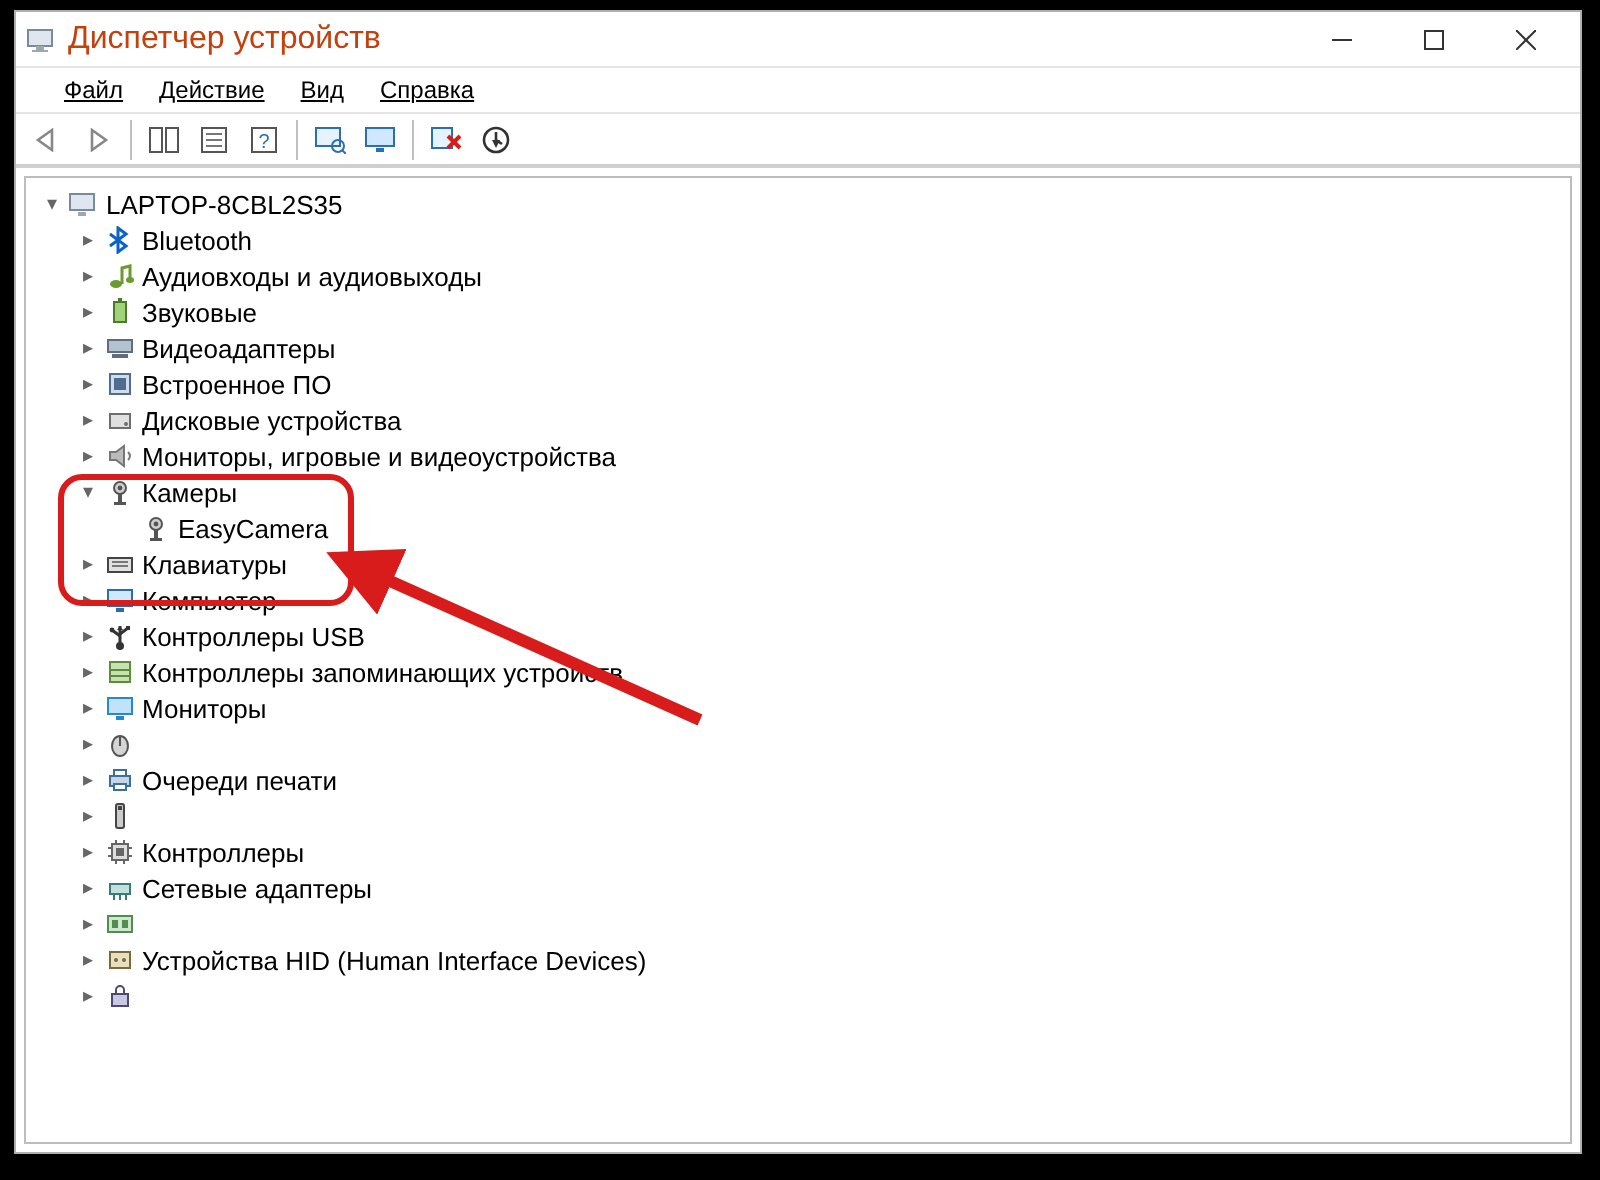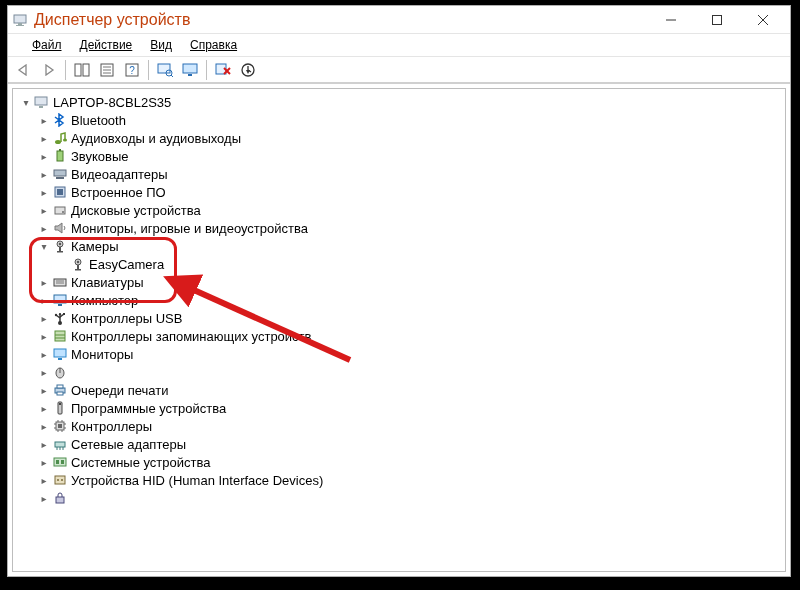--- a/index.html
+++ b/index.html
@@ -382,21 +382,20 @@
               </li>
             <li>
                 <div class="node">
                   <span class="arrow">▸</span>
                   <span class="ic ic-soft">
               <svg width="14" height="14">
                       <rect x="5" y="1" width="4" height="12" rx="1" fill="#ccc" stroke="#444"></rect>
                       <rect x="6" y="2" width="2" height="2" fill="#444"></rect>
                     </svg>
                   </span>
-                  <span>Программные устройства</span>
                 </div>
               </li>
             <li>
                 <div class="node">
                   <span class="arrow">▸</span>
                   <span class="ic ic-cpu">
               <svg width="14" height="14">
                       <rect x="3" y="3" width="8" height="8" fill="#ddd" stroke="#666"></rect>
                       <rect x="5" y="5" width="4" height="4" fill="#666"></rect>
                       <g stroke="#666">
@@ -431,21 +430,20 @@
             <li>
                 <div class="node">
                   <span class="arrow">▸</span>
                   <span class="ic ic-sys">
               <svg width="14" height="14">
                       <rect x="1" y="3" width="12" height="8" fill="#cfe7cf" stroke="#4f8e4f"></rect>
                       <rect x="3" y="5" width="3" height="4" fill="#4f8e4f"></rect>
                       <rect x="8" y="5" width="3" height="4" fill="#4f8e4f"></rect>
                     </svg>
                   </span>
-                  <span>Системные устройства</span>
                 </div>
               </li>
             <li>
                 <div class="node">
                   <span class="arrow">▸</span>
                   <span class="ic ic-hid">
               <svg width="14" height="14">
                       <rect x="2" y="3" width="10" height="8" fill="#e8dfc0" stroke="#7a6a3a"></rect>
                       <circle cx="5" cy="7" r="1" fill="#7a6a3a"></circle>
                       <circle cx="9" cy="7" r="1" fill="#7a6a3a"></circle>

